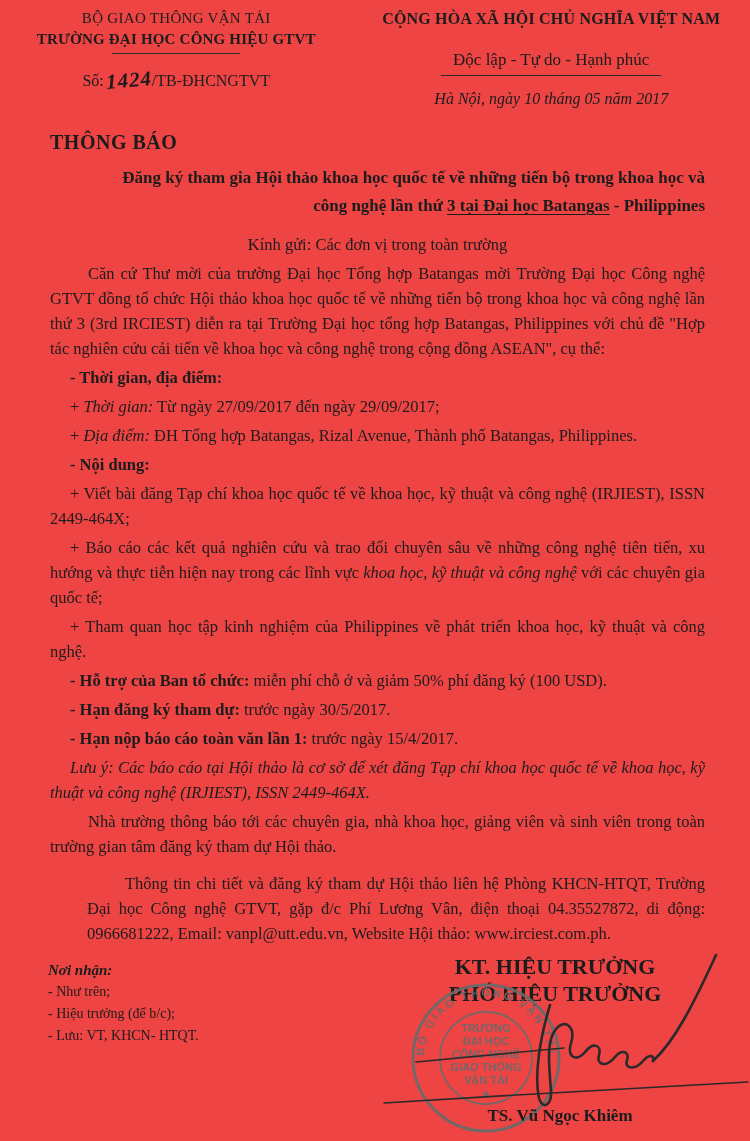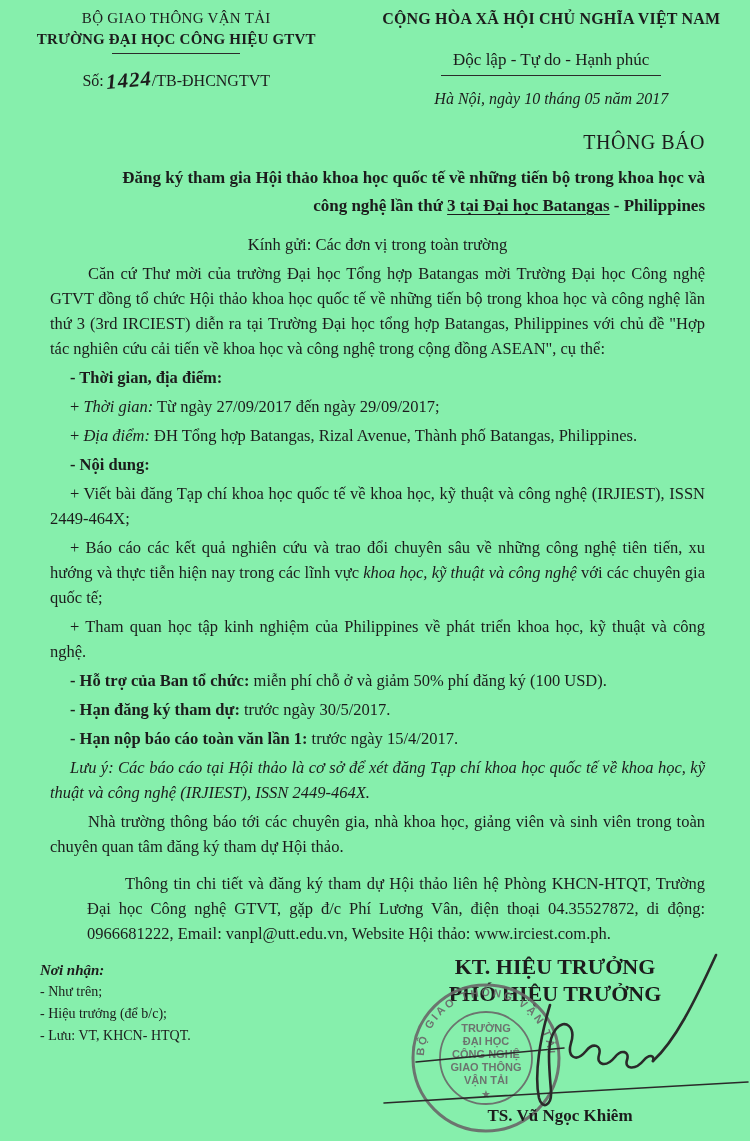--- a/index.html
+++ b/index.html
@@ -1,18 +1,18 @@
 <!DOCTYPE html>
 <html lang="vi"><head>
 <meta charset="utf-8">
 <style>
   html, body { margin:0; padding:0; background:#e9e7e2; }
   .page {
     position:relative; width:750px; height:1141px; margin:0 auto;
-    background:#86efac; color:#1c1c1c; overflow:hidden;
+    background:#ef4444; color:#1c1c1c; overflow:hidden;
     font-family:"Liberation Serif", serif;
   }
   
   .hdr { display:flex; padding-top:10px; }
   .hdr-col { text-align:center; }
   .hdr-left  { width:47%; }
   .hdr-right { width:53%; }
   .org-parent { font-size:15px; letter-spacing:.3px; }
   .org-name   { font-size:15px; font-weight:700; margin-top:4px; letter-spacing:.2px; }
   .nation     { font-size:16px; font-weight:700; letter-spacing:.2px; }
@@ -21,33 +21,33 @@
   .rule-left  { width:128px; }
   .rule-right { width:220px; }
   .doc-no { margin-top:13px; font-size:16px; }
   .hand {
     display:inline-block; font-size:21px; font-weight:700; font-style:italic;
     transform:rotate(-5deg) translateY(1px); letter-spacing:1px; margin-left:2px;
   }
   .place-date { margin-top:14px; font-size:16px; font-style:italic; }
   
   .content { padding:12px 45px 0 50px; font-size:16.5px; line-height:25px; text-align:justify; }
-  .doc-title { text-align:right; font-size:20px; font-weight:400; letter-spacing:.5px; margin:10px 0 0; }
+  .doc-title { text-align:left; font-size:20px; font-weight:700; letter-spacing:.5px; margin:10px 0 0; }
   .subtitle { text-align:right; font-weight:700; font-size:17px; line-height:28px; margin-top:9px; }
   .u { text-decoration:underline; text-underline-offset:3px; }
   .salutation { text-align:center; font-size:16.5px; margin-top:12px; text-indent:0; }
   .para { margin:4px 0; }
   .ind-p { text-indent:38px; }
   .ind-i { text-indent:20px; }
   .b { font-weight:700; }
   .i { font-style:italic; }
   .gap-top { margin-top:12px;margin-left:37px; }
   
   .ftr { position:absolute; left:0; top:951px; width:750px; height:190px; }
-  .recipients { position:absolute; left:40px; top:8px; font-size:14px; line-height:22px; }
+  .recipients { position:absolute; left:48px; top:8px; font-size:14px; line-height:22px; }
   .recipients-heading { font-weight:700; font-style:italic; font-size:15px; }
   .sign-titles {
     position:absolute; left:390px; top:2px; width:330px; z-index:1;
     text-align:center; font-weight:700; font-size:22px; line-height:27px;
   }
   .stamp { position:absolute; left:408px; top:29px; z-index:2; opacity:.92; }
   .stamp-center { font-family:"Liberation Sans", sans-serif; font-weight:bold; }
   .sig { position:absolute; left:360px; top:-8px; z-index:3; }
   .signer {
     position:absolute; left:400px; top:155px; width:320px; z-index:4;
@@ -103,21 +103,21 @@
     <p class="para ind-i"><span>+ Tham quan học tập kinh nghiệm của Philippines về phát triển khoa học, kỹ thuật và công nghệ.</span></p>
 
     <p class="para ind-i"><span class="b">- Hỗ trợ của Ban tổ chức:</span><span> miễn phí chỗ ở và giảm 50% phí đăng ký (100 USD).</span></p>
 
     <p class="para ind-i"><span class="b">- Hạn đăng ký tham dự:</span><span> trước ngày 30/5/2017.</span></p>
 
     <p class="para ind-i"><span class="b">- Hạn nộp báo cáo toàn văn lần 1:</span><span> trước ngày 15/4/2017.</span></p>
 
     <p class="para ind-i i"><span>Lưu ý: Các báo cáo tại Hội thảo là cơ sở để xét đăng Tạp chí khoa học quốc tế về khoa học, kỹ thuật và công nghệ (IRJIEST), ISSN 2449-464X.</span></p>
 
-    <p class="para ind-p"><span>Nhà trường thông báo tới các chuyên gia, nhà khoa học, giảng viên và sinh viên trong toàn chuyên quan tâm đăng ký tham dự Hội thảo.</span></p>
+    <p class="para ind-p"><span>Nhà trường thông báo tới các chuyên gia, nhà khoa học, giảng viên và sinh viên trong toàn trường gian tâm đăng ký tham dự Hội thảo.</span></p>
 
     <p class="para ind-p gap-top"><span>Thông tin chi tiết và đăng ký tham dự Hội thảo liên hệ Phòng KHCN-HTQT, Trường Đại học Công nghệ GTVT, gặp đ/c Phí Lương Vân, điện thoại 04.35527872, di động: 0966681222, Email: vanpl@utt.edu.vn, Website Hội thảo: www.irciest.com.ph.</span></p>
   </main>
 
   <footer class="ftr">
 
     <div class="recipients">
       <div class="recipients-heading">Nơi nhận:</div>
       <div>- Như trên;</div>
       <div>- Hiệu trưởng (để b/c);</div>

